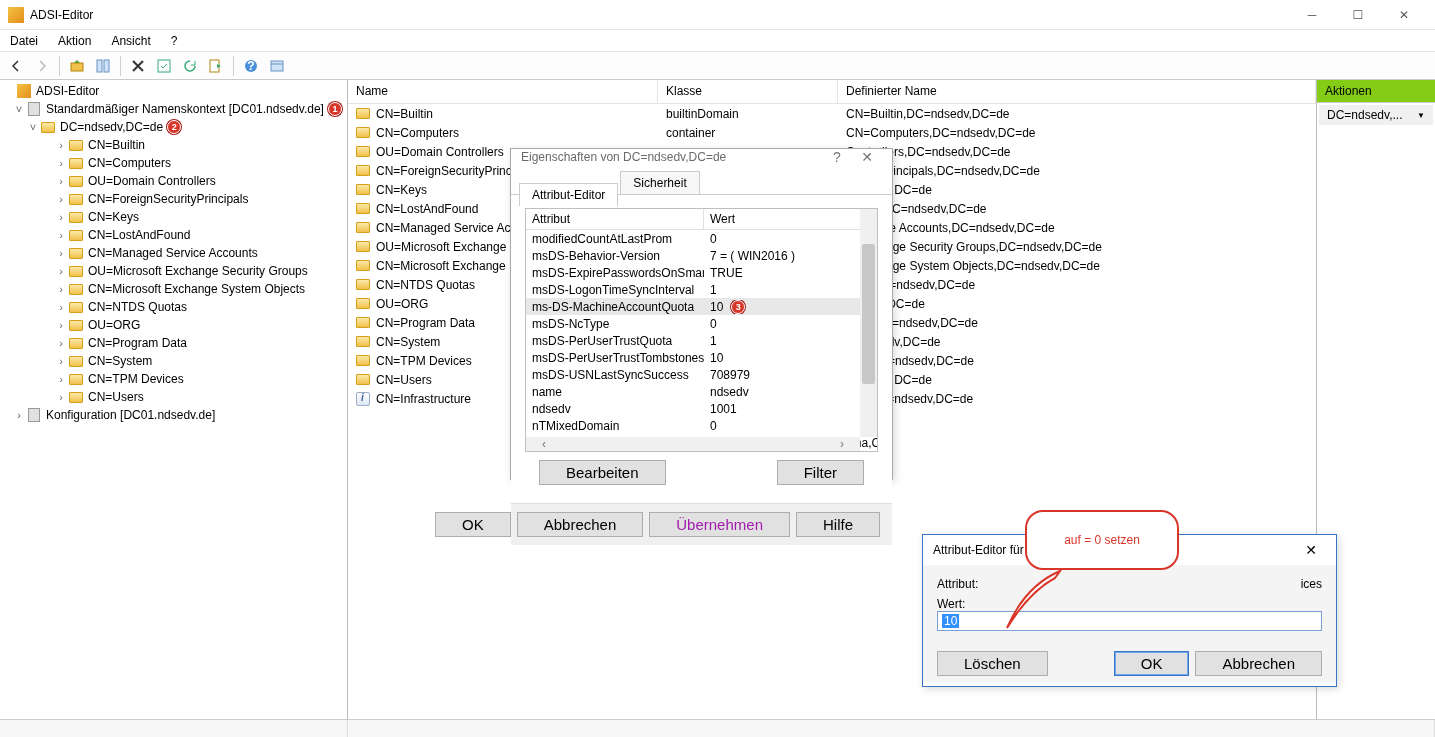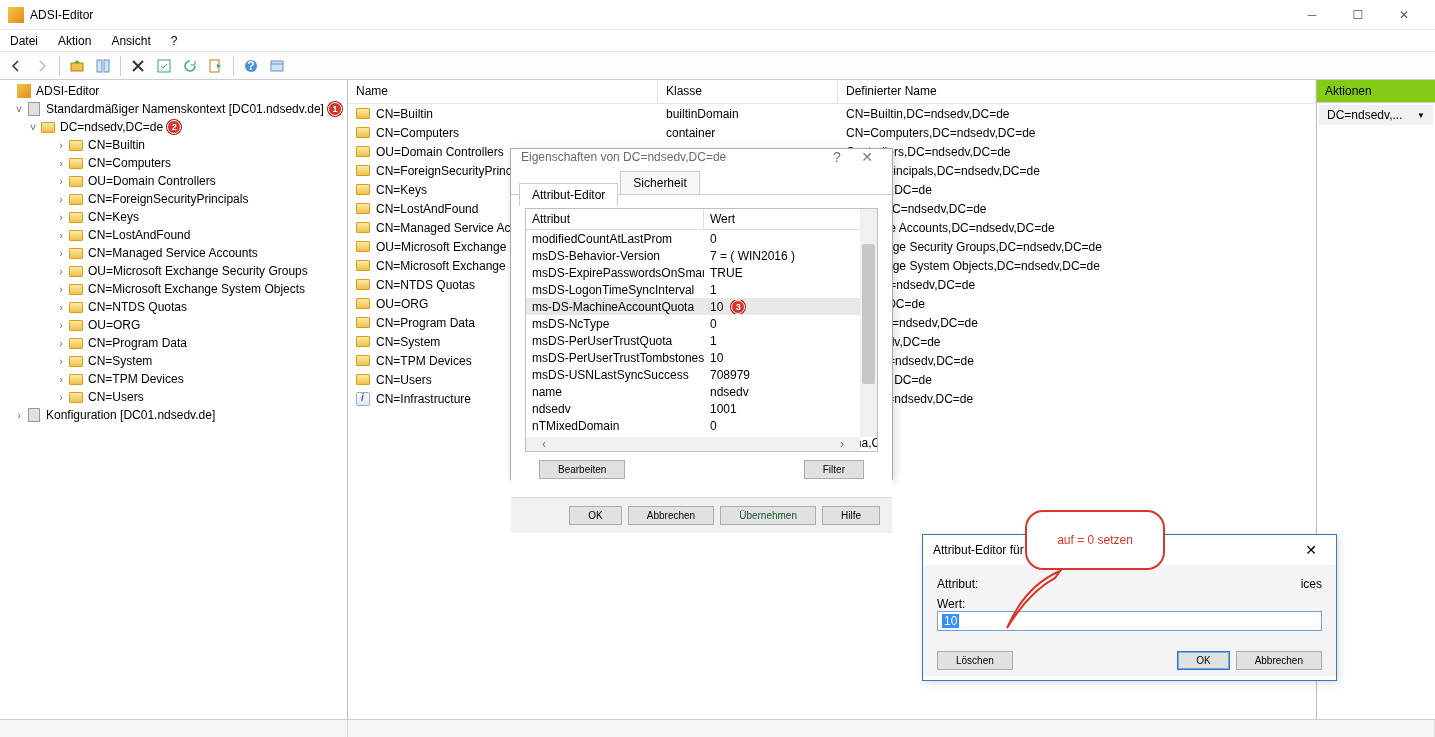--- a/index.html
+++ b/index.html
@@ -70,37 +70,37 @@
 .attr-rows { flex:1; overflow:hidden; position:relative; }
 .attr-row { display:flex; height:17px; align-items:center; }
 .attr-row div { padding:0 6px; white-space:nowrap; overflow:hidden; }
 .attr-row .a1 { width:178px; }
 .attr-row.sel { background:#e8e8e8; }
 .attr-scroll { position:absolute; right:0; top:0; bottom:14px; width:17px; background:#f0f0f0; }
 .attr-scroll .thumb { position:absolute; left:2px; right:2px; top:35px; height:140px; background:#c7c7c7; border-radius:2px; }
 .attr-scroll-h { position:absolute; left:0; right:17px; bottom:0; height:14px; background:#f0f0f0; display:flex; align-items:center; }
 .attr-scroll-h::before, .attr-scroll-h::after { content:""; width:14px; height:12px; }
 .dlg-btns { display:flex; justify-content:space-between; padding:8px 14px; }
-.winbtn { border:1px solid #adadad; background:#e1e1e1; padding:3px 18px; font-size:10px; }
-.winbtn.disabled { color:#14532d; }
+.winbtn { border:1px solid #adadad; background:#e1e1e1; padding:3px 26px; font-size:15px; }
+.winbtn.disabled { color:#a21caf; }
 .dlg-footer { display:flex; justify-content:flex-end; gap:6px; padding:8px 12px; background:#f0f0f0; border-top:1px solid #ddd; }
 
 
 .attr-dlg { left:922px; top:534px; width:415px; border:1px solid #3a74c4; padding-bottom:4px; }
 .attr-dlg .dlg-title { color:#000; }
 .attr-body { padding:6px 14px 10px 14px; background:#f4f4f4; }
 .attr-body .row { margin:6px 0; }
 .attr-input { width:100%; border:1px solid #7a9fd6; padding:2px 4px; background:#fff; color:#000; }
 .attr-input .selval { background:#3390ff; color:#fff; padding:0 2px; }
 .attr-dlg-btns { display:flex; padding:4px 14px 6px 14px; background:#f4f4f4; }
 .attr-dlg-btns .spacer { flex:1; }
 .winbtn.primary { border:1px solid #3a74c4; box-shadow:inset 0 0 0 1px #6fa8ec; }
 
 
-.callout { position:absolute; left:1025px; top:510px; width:140px; height:60px; border:2px solid #d9362a; border-radius:18px; background:#fff; display:flex; align-items:center; justify-content:center; color:#d9362a; font-size:13px; z-index:50; }
+.callout { position:absolute; left:1025px; top:510px; width:154px; height:60px; border:2px solid #d9362a; border-radius:18px; background:#fff; display:flex; align-items:center; justify-content:center; color:#d9362a; font-size:13px; z-index:50; }
 .callout-tail { position:absolute; left:1005px; top:566px; width:60px; height:70px; z-index:49; }
 
 
 .statusbar { height:18px; border-top:1px solid #ccc; background:#f6f6f6; display:flex; }
 .statusbar div { border-right:1px solid #ddd; }
 </style>
 </head>
 <body>
 
 <div class="titlebar">

